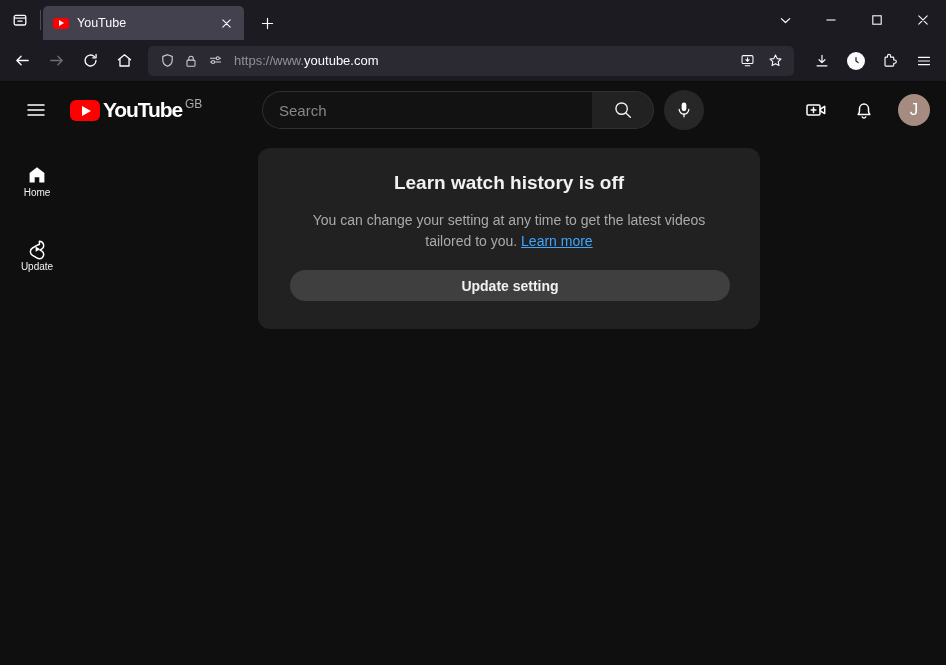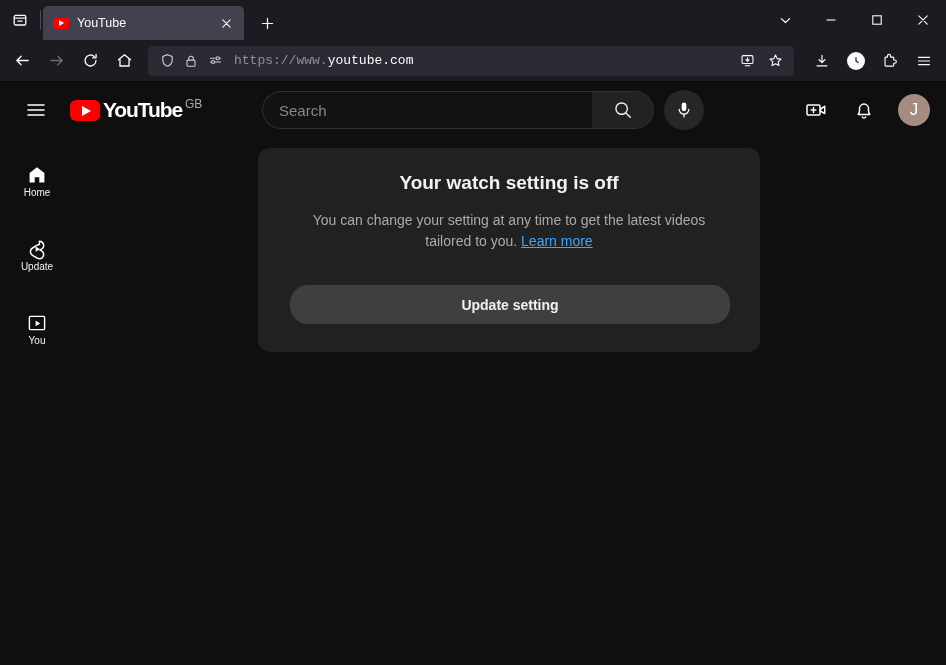--- a/index.html
+++ b/index.html
@@ -86,21 +86,21 @@
     background: #2b2a33;
     border-radius: 5px;
     display: flex; align-items: center;
     margin: 0 6px;
     padding: 0 6px 0 8px;
     gap: 2px;
   }
   .url-icon { width: 22px; height: 22px; display:flex; align-items:center; justify-content:center; }
   .url-text {
     flex: 1; font-size: 13px; color: #fbfbfe; margin-left: 6px;
-    white-space: nowrap; overflow: hidden; font-family: Liberation Mono, monospace;
+    white-space: nowrap; overflow: hidden;
   }
   .url-text .dim { color: #8f8f9d; }
   .urlbar-actions { display: flex; align-items: center; gap: 2px; }
   .url-act { width: 26px; height: 26px; border-radius: 4px; display:flex;align-items:center;justify-content:center; }
   .url-act.filled { background: #2b2a33; }
   .toolbar-end { display: flex; align-items: center; gap: 2px; margin-left: 4px;}
   .acct-circle {
     width: 18px; height: 18px; border-radius: 50%;
     background: #fbfbfe; display: flex; align-items: center; justify-content: center;
   }
@@ -195,25 +195,25 @@
     border-radius: 12px;
     padding: 24px 32px 28px;
     text-align: center;
   }
   .card-title {
     color: #f1f1f1; font-size: 19px; font-weight: bold;
     margin-bottom: 16px; letter-spacing: 0px;
   }
   .card-desc {
     color: #aaaaaa; font-size: 14px; line-height: 21px;
-    margin-bottom: 33px;
+    margin-bottom: 18px;
   }
   .card-link { color: #3ea6ff; }
   .card-btn {
-    display: block; width: 440px; height: 39px; margin: 0 auto;
+    display: block; width: 440px; height: 31px; margin: 0 auto;
     background: #3f3f3f;
     border: none; border-radius: 18px;
     color: #f1f1f1; font-size: 14px; font-weight: bold;
     font-family: "Liberation Sans", sans-serif;
   }
 </style>
 </head>
 <body>
 
 <div class="window">
@@ -427,34 +427,25 @@
         </div>
         <div class="side-item">
           <span class="side-icon">
             <svg width="24" height="24" viewBox="0 0 24 24" fill="none" stroke="#fff" stroke-width="1.5" stroke-linejoin="round">
               <path d="M14.4 4.3a4.2 4.2 0 0 1 2.2 7.8l-1.5.9 1.5.9a4.2 4.2 0 0 1-2.2 7.8 4.3 4.3 0 0 1-2.1-.6l-4.8-2.8a4.2 4.2 0 0 1 0-7.3l4.8-2.8a4.3 4.3 0 0 1 2.1-.6z"></path>
               <path d="M10.6 9.6l4.6 2.6-4.6 2.6z" fill="#fff" stroke="none"></path>
             </svg>
           </span>
           <span class="side-label">Update</span>
         </div>
-        <div class="side-item">
-          <span class="side-icon">
-            <svg width="24" height="24" viewBox="0 0 24 24" fill="none" stroke="#fff" stroke-width="1.4">
-              <rect x="4.4" y="5.4" width="15.2" height="13.2" rx="1"></rect>
-              <path d="M10.6 9.6l4.6 2.8-4.6 2.8z" fill="#fff" stroke="none"></path>
-            </svg>
-          </span>
-          <span class="side-label">You</span>
-        </div>
       </div>
 
       <div class="content">
         <div class="card">
-          <div class="card-title">Your watch setting is off</div>
+          <div class="card-title">Learn watch history is off</div>
           <div class="card-desc">
             <span>You can change your setting at any time to get the latest videos tailored to you.</span>
             <a class="card-link" href="#">Learn more</a>
           </div>
           <button class="card-btn">Update setting</button>
         </div>
       </div>
 
     </div>
   </div>

